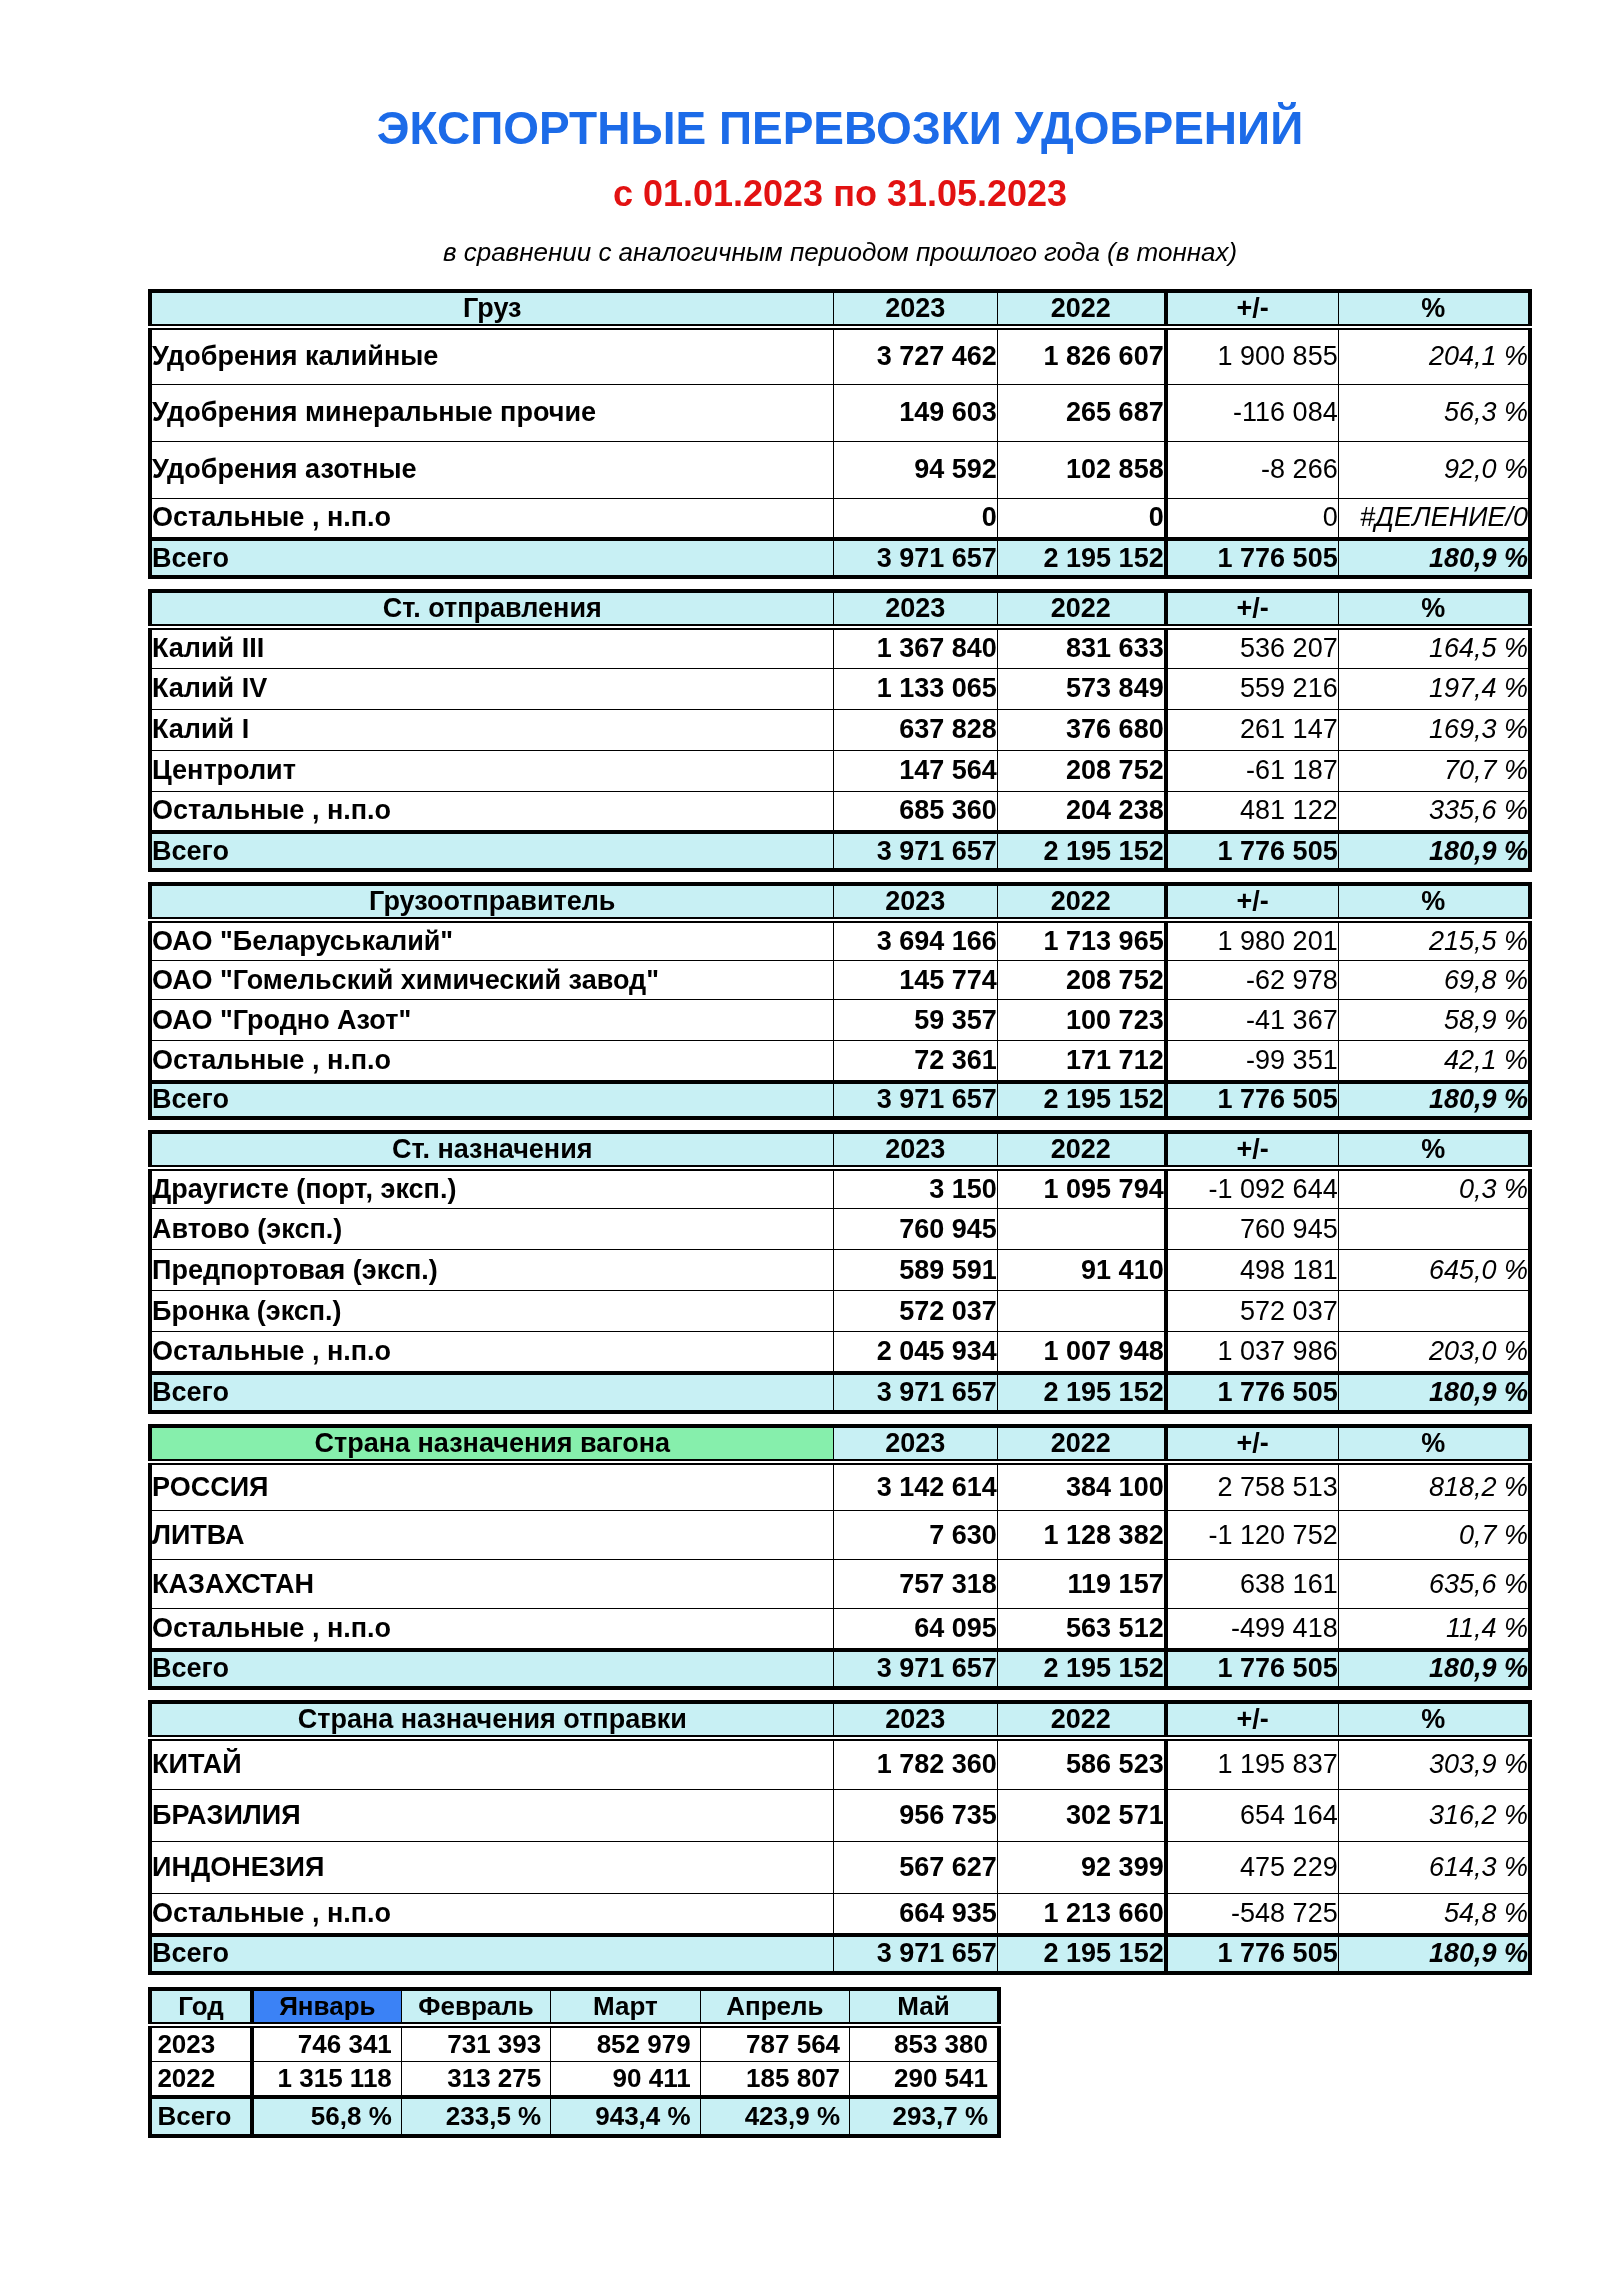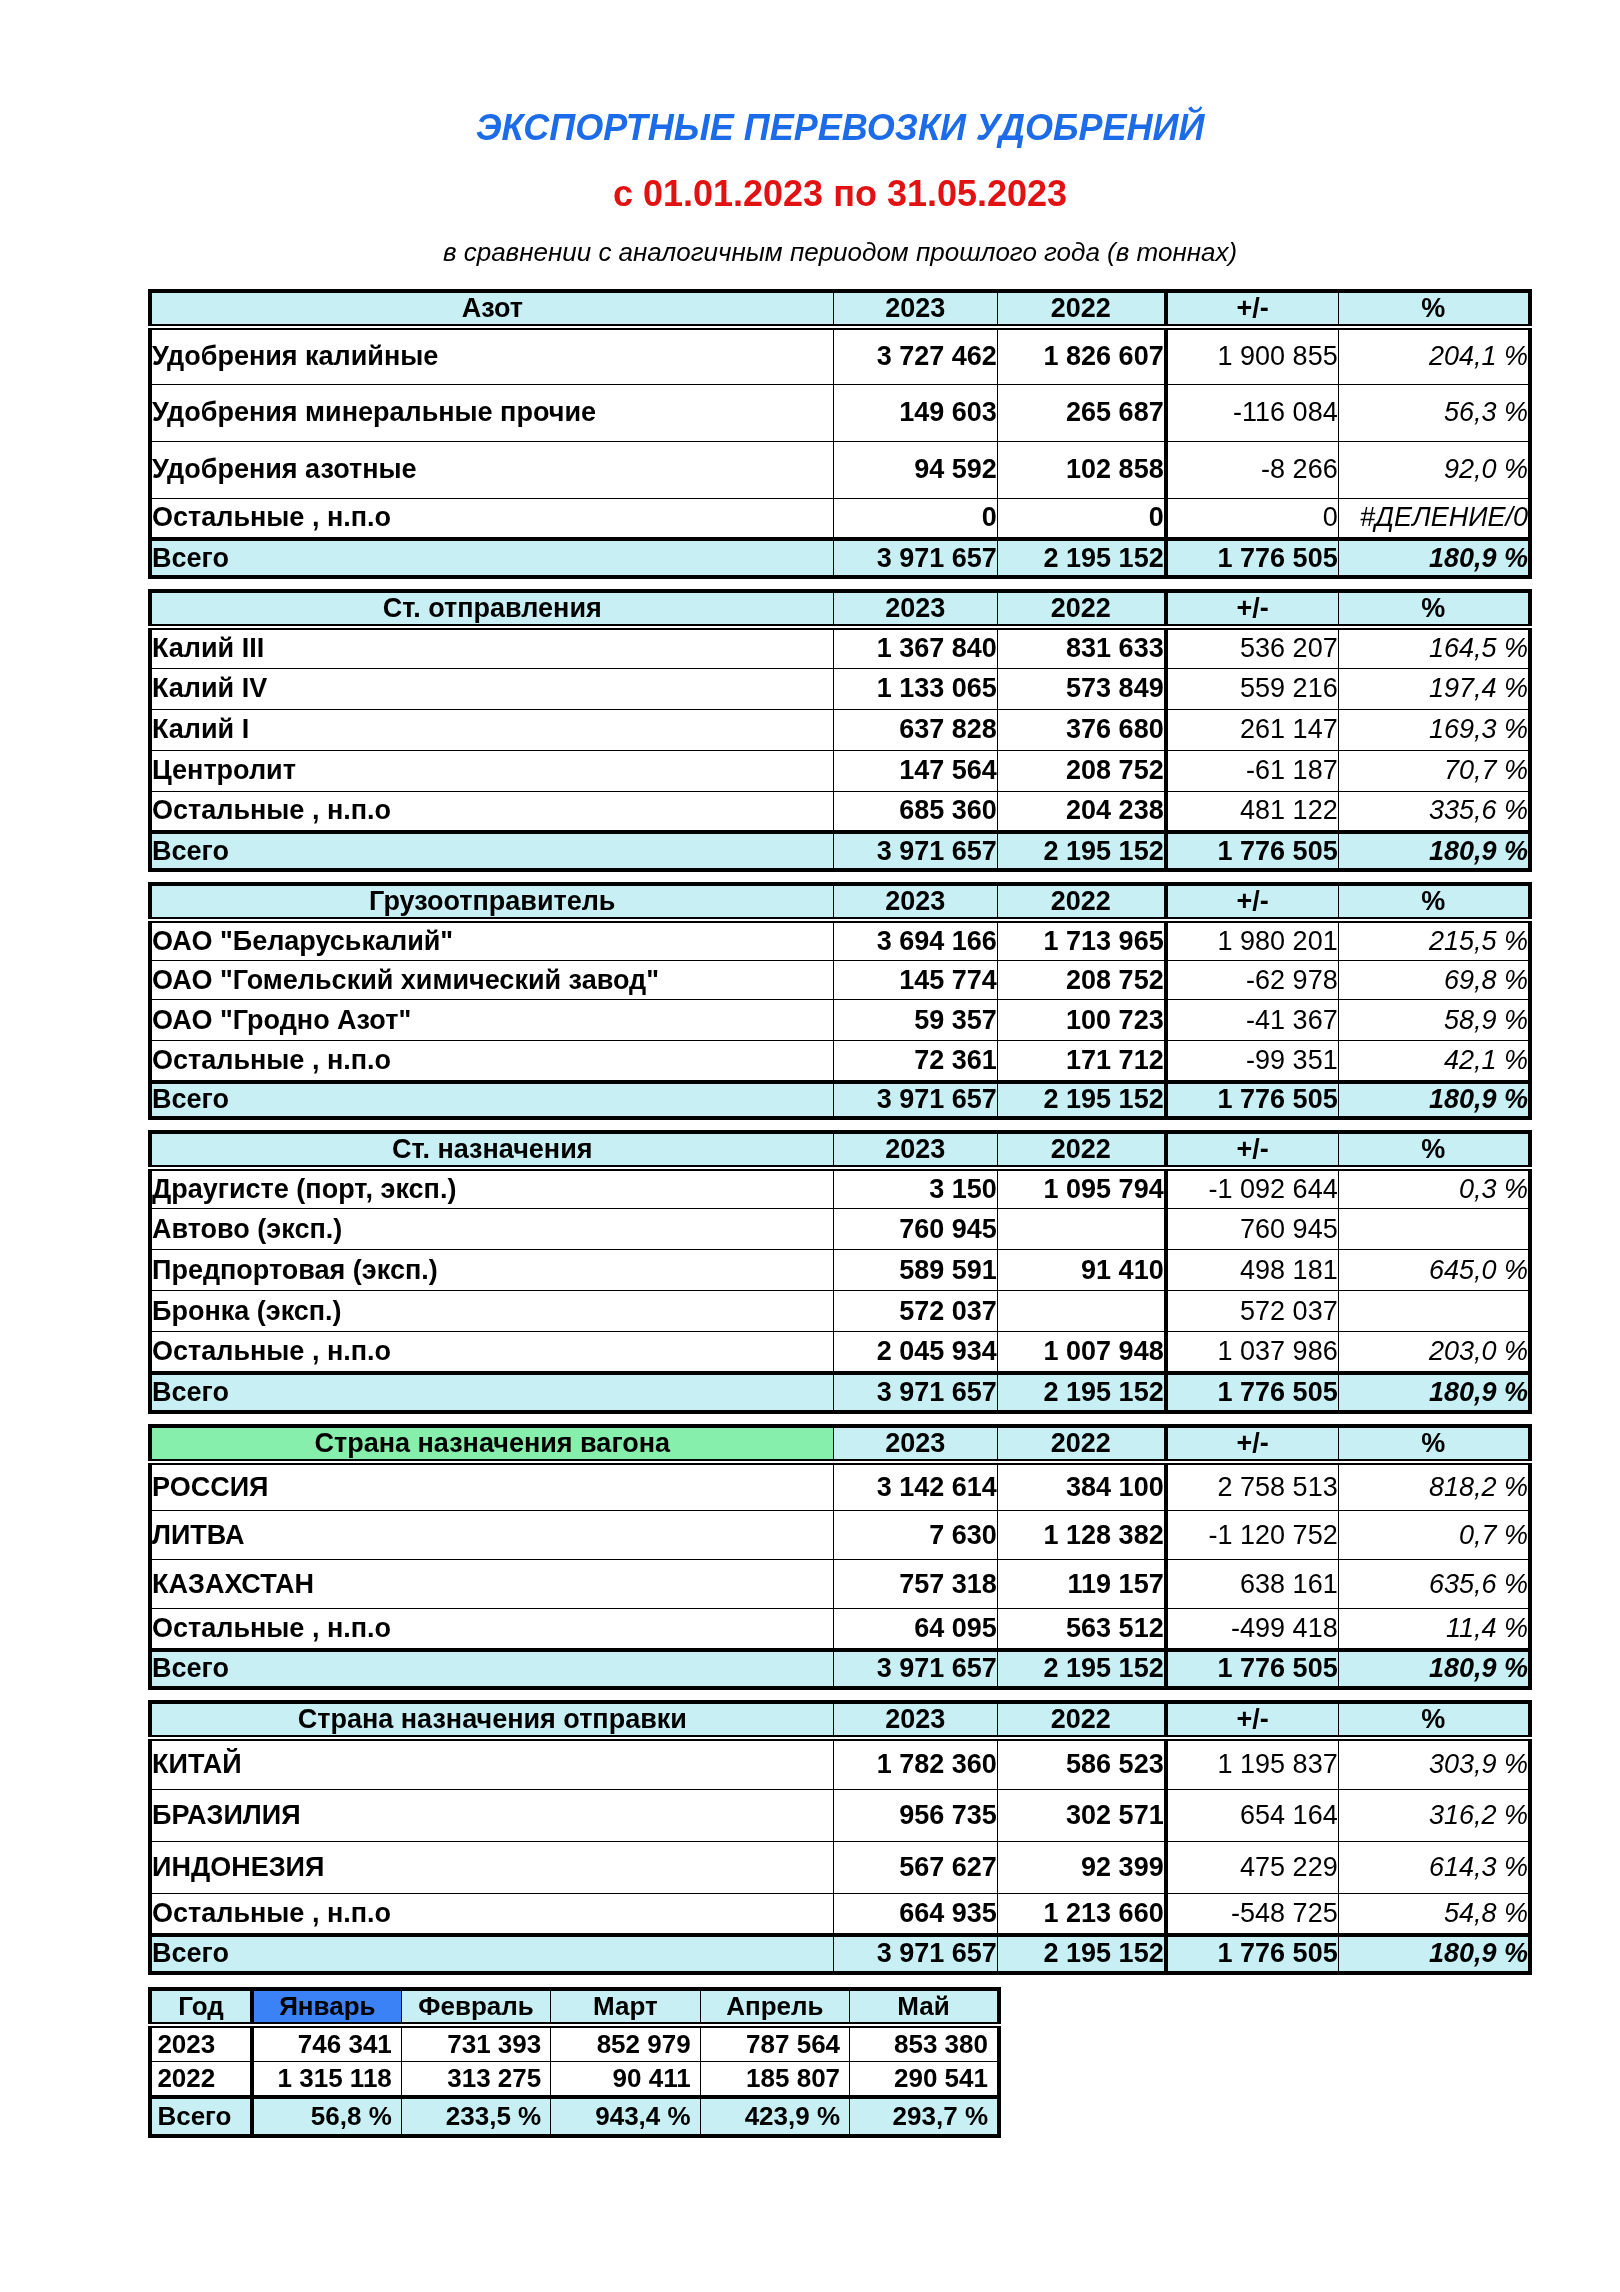--- a/index.html
+++ b/index.html
@@ -1,19 +1,19 @@
 <!DOCTYPE html>
 <html style="font-size:14.3px"><head>
 <meta charset="utf-8">
 <style>
   html,body{margin:0;padding:0;background:#fff;}
   .page{position:relative;width:1620px;height:2293px;background:#ffffff;overflow:hidden;
         font-family:"Liberation Sans","DejaVu Sans",sans-serif;color:#000;}
   .titles{width:1384px;margin-left:148px;text-align:center;padding-top:100px;}
-  .title{font-size:36px;font-weight:bold;line-height:56px;letter-spacing:0px;font-style:italic;}
+  .title{font-size:46px;font-weight:bold;line-height:56px;letter-spacing:0px;}
   .subtitle{font-size:36px;font-weight:bold;line-height:54px;margin-top:10.7px;}
   .note{font-size:26px;font-style:italic;margin-top:16px;}
   .tables{margin:21.5px 0 0 148px;}
   table{border-collapse:collapse;table-layout:fixed;}
   table.sec{width:1384px;border:4.5px solid #000;margin-bottom:9.9px;}
   table.sec th,table.sec td{border:1.8px solid #000;overflow:hidden;white-space:nowrap;font-size:27px;padding:0;}
   table.sec thead th{border-bottom:6.3px double #000;font-weight:bold;text-align:center;}
   table.sec th:nth-child(3),table.sec td:nth-child(3){border-right-width:4.5px;}
   td.lbl{text-align:left;padding-left:7.2px;font-weight:bold;}
   td.num{text-align:right;padding-right:9px;font-weight:bold;}
@@ -44,21 +44,21 @@
         <table class="sec">
           <colgroup>
             <col style="width: 49.5%;">
             <col style="width: 11.9%;">
             <col style="width: 12.2%;">
             <col style="width: 12.5%;">
             <col style="width: 13.9%;">
           </colgroup>
           <thead>
             <tr class="hdr" style="height: 36px;">
-              <th style="background: rgb(200, 240, 244);">Азот</th>
+              <th style="background: rgb(200, 240, 244);">Груз</th>
               <th style="background: rgb(200, 240, 244);">2023</th>
               <th style="background: rgb(200, 240, 244);">2022</th>
               <th style="background: rgb(200, 240, 244);">+/-</th>
               <th style="background: rgb(200, 240, 244);">%</th>
             </tr>
           </thead>
           <tbody>
             <tr style="height: 57px;">
               <td class="lbl">Удобрения калийные</td>
               <td class="num">3 727 462</td>

